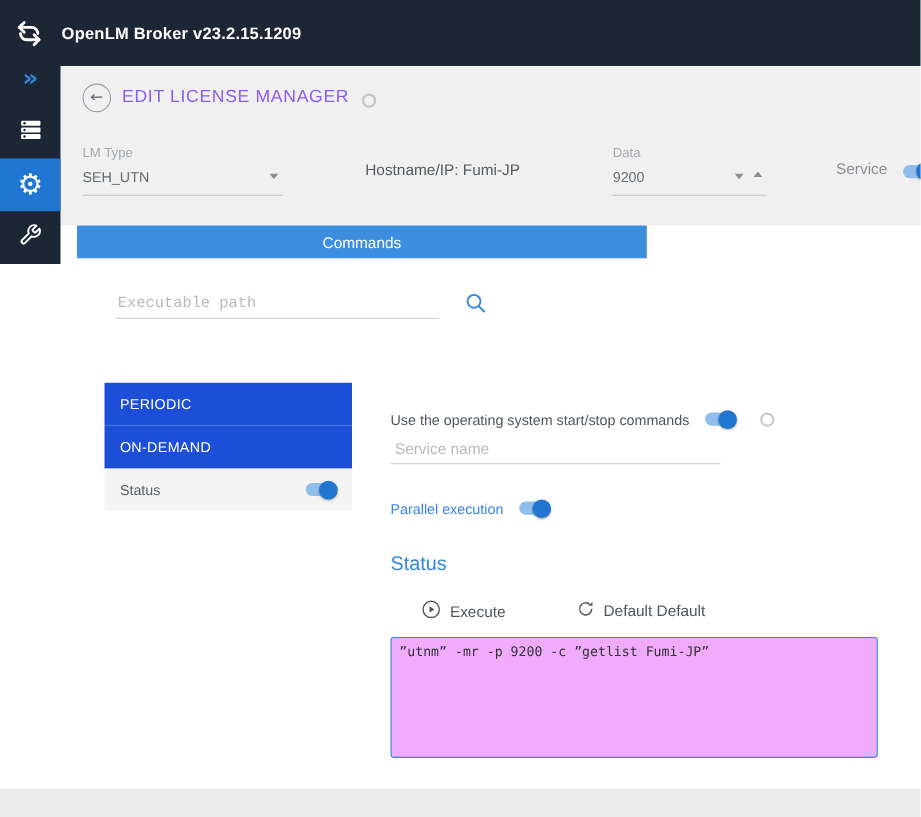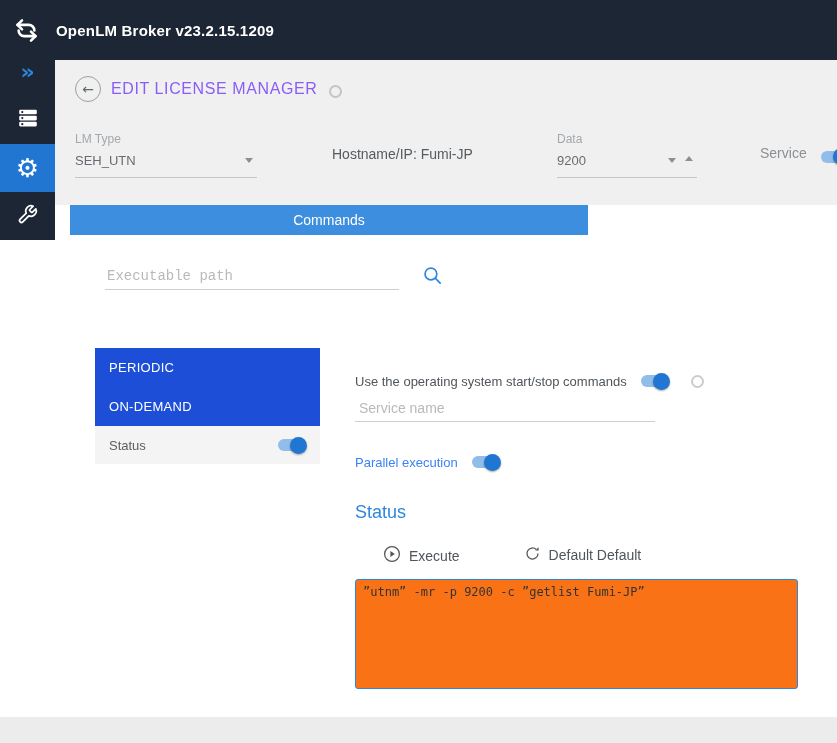--- a/index.html
+++ b/index.html
@@ -76,21 +76,21 @@
   .service-input::placeholder{color:#b9b9b9}
   .par-row{margin-top:30px;display:flex;align-items:center;gap:14px;font-size:13px;color:#3b82f6;height:20px}
   .status-title{margin-top:30px;font-size:18px;color:#2e86de;font-weight:400;height:21px}
   .btn-row{margin-top:22px;display:flex;align-items:flex-start;height:18px}
   .cmd-btn{display:flex;align-items:center;gap:8px;font-size:14px;color:#4f555a;cursor:pointer;
            background:none;border:none;padding:0;font-family:"Liberation Sans",sans-serif}
   .cmd-btn.exec{margin-left:28px}
   .cmd-btn.restore{margin-left:64px}
   .cmd-text{margin-top:16px;width:427px;height:98px;border:1.5px solid #2e86de;border-radius:3px;
             resize:none;font-family:"DejaVu Sans Mono",monospace;font-size:12px;color:#333;
-            padding:5px 7px;outline:none;background:#f97316;display:block}
+            padding:5px 7px;outline:none;background:#f0abfc;display:block}
 
   .bottom-strip{position:absolute;left:0;top:717px;width:837px;height:26px;background:#ececec}
 </style>
 </head>
 <body>
 
 <header class="topbar">
   <span class="logo">
     <svg viewBox="0 0 24 24" width="27" height="27" fill="none" stroke="#fff" stroke-width="2.3" stroke-linecap="round" stroke-linejoin="round">
       <path d="M8 3 L4 7 L8 11"></path>

